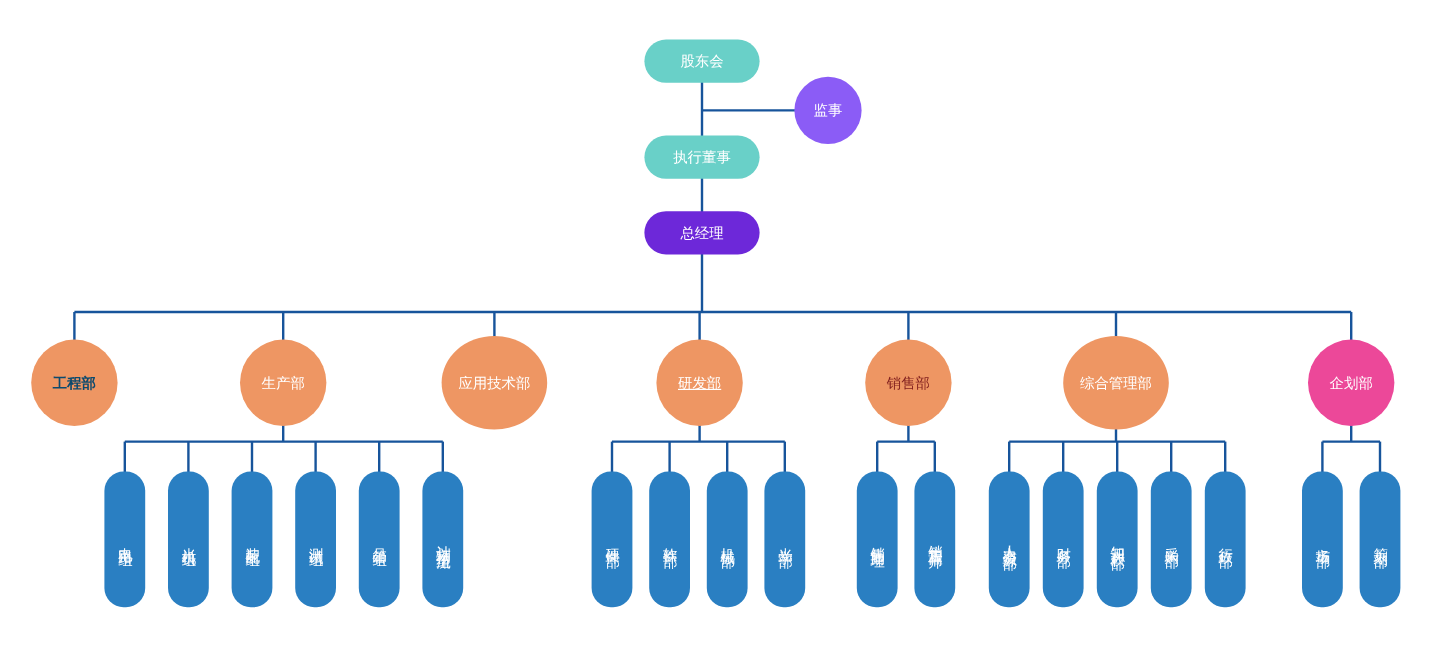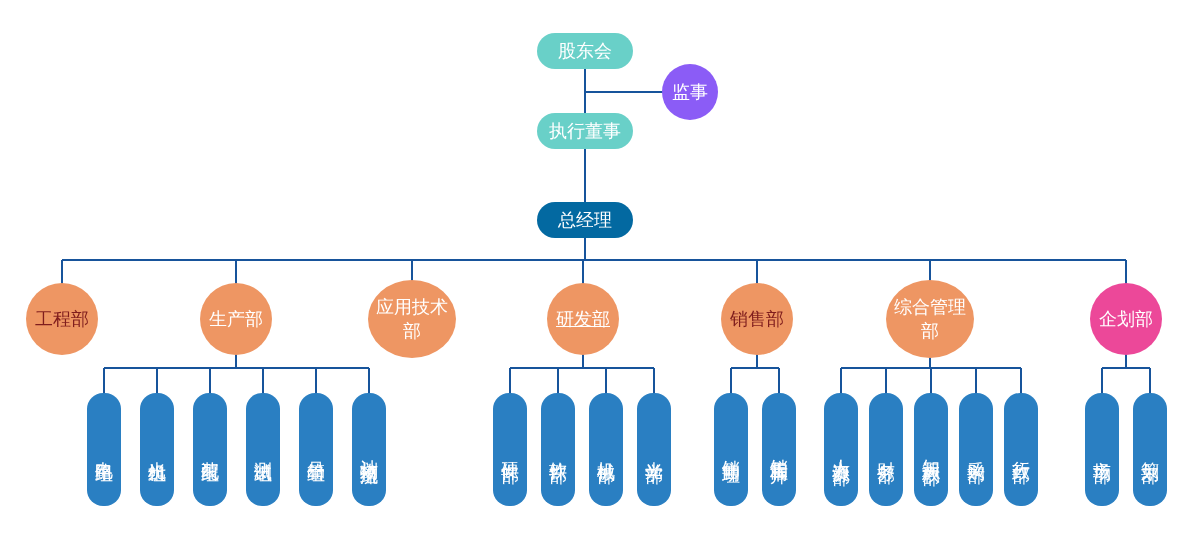--- a/index.html
+++ b/index.html
@@ -21,23 +21,22 @@
     top: 0;
     z-index: 0;
   }
   .node {
     position: absolute;
     z-index: 1;
     display: flex;
     align-items: center;
     justify-content: center;
     color: #ffffff;
-    font-size: 18px;
+    font-size: 12px;
     box-sizing: border-box;
-    text-align: center;
     cursor: default;
   }
   .shape-pill   { border-radius: 18px; }
   .shape-circle { border-radius: 50%; }
   .shape-vpill  {
     border-radius: 16px;
     writing-mode: vertical-rl;
     text-orientation: upright;
     letter-spacing: 2px;
   }
@@ -88,27 +87,27 @@
       <line x1="1102" y1="368" x2="1102" y2="413" stroke="#17549b" stroke-width="2"></line>
       <line x1="1150" y1="368" x2="1150" y2="413" stroke="#17549b" stroke-width="2"></line>
     </svg>
   <div id="nodes">
       <div class="node shape-pill" style="left: 537px; top: 33px; width: 96px; height: 36px; background: rgb(105, 208, 200); color: rgb(255, 255, 255);">
         <span>股东会</span>
       </div>
       <div class="node shape-pill" style="left: 537px; top: 113px; width: 96px; height: 36px; background: rgb(105, 208, 200); color: rgb(255, 255, 255);">
         <span>执行董事</span>
       </div>
-      <div class="node shape-pill" style="left: 537px; top: 202px; width: 96px; height: 36px; background: #0369a1; color: rgb(255, 255, 255);">
+      <div class="node shape-pill" style="left: 537px; top: 176px; width: 96px; height: 36px; background: #6d28d9; color: rgb(255, 255, 255);">
         <span>总经理</span>
       </div>
       <div class="node shape-circle" style="left: 662px; top: 64px; width: 56px; height: 56px; background: #8b5cf6; color: rgb(255, 255, 255);">
         <span>监事</span>
       </div>
-      <div class="node shape-circle" style="left: 26px; top: 283px; width: 72px; height: 72px; background: rgb(238, 150, 99); color: #7f1d1d;">
+      <div class="node shape-circle" style="left: 26px; top: 283px; width: 72px; height: 72px; background: rgb(238, 150, 99); color: #0c4a6e; font-weight: bold;">
         <span>工程部</span>
       </div>
       <div class="node shape-circle" style="left: 200px; top: 283px; width: 72px; height: 72px; background: rgb(238, 150, 99); color: rgb(255, 255, 255);">
         <span>生产部</span>
       </div>
       <div class="node shape-vpill" style="left: 87px; top: 393px; width: 34px; height: 113px; background: rgb(42, 127, 194); color: rgb(255, 255, 255);">
         <span>电路组</span>
       </div>
       <div class="node shape-vpill" style="left: 140px; top: 393px; width: 34px; height: 113px; background: rgb(42, 127, 194); color: rgb(255, 255, 255);">
         <span>光机组</span>

